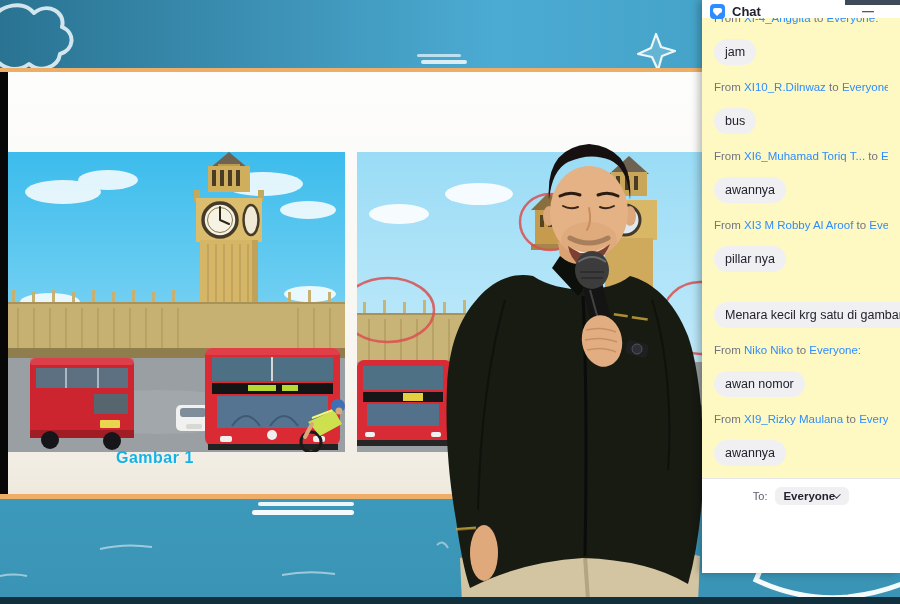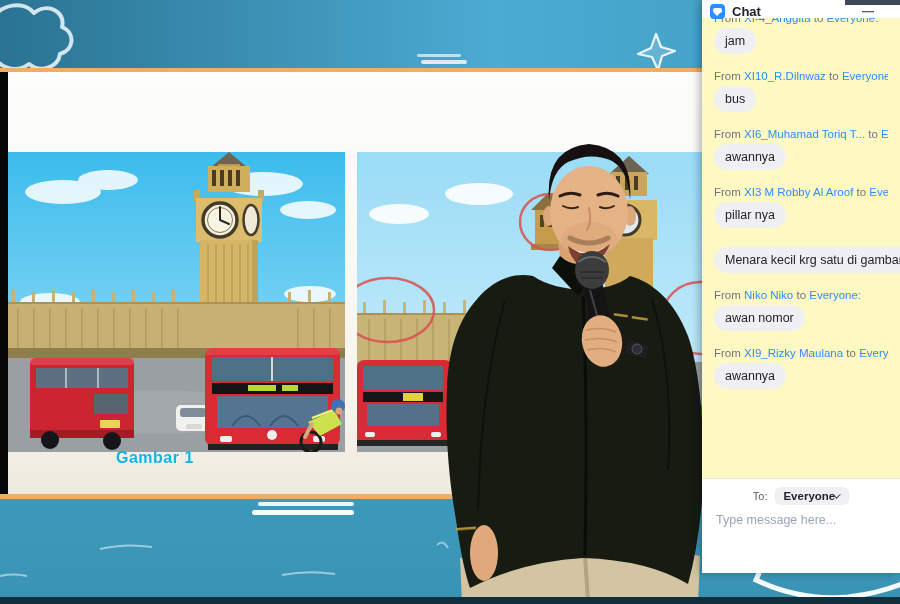--- a/index.html
+++ b/index.html
@@ -32,21 +32,21 @@
     border-bottom:1px solid #cfcfcf;}
   .chat-messages{
     position:absolute;left:0;top:18px;right:0;height:460px;overflow:hidden;padding:0 12px;
   }
   .msg{margin-top:16px;}
   .msg:first-child{margin-top:0;}
   .msg:first-child .sender{margin-top:-6px;}
   .sender{font-size:11.5px;line-height:13px;color:#73737f;white-space:nowrap;overflow:hidden;}
   .sender .b{color:#2d8cff;}
   .bubble{
-    display:inline-block;margin-top:3px;height:26px;line-height:26px;padding:0 11px;
+    display:inline-block;margin-top:14px;height:26px;line-height:26px;padding:0 11px;
     background:#f0f0f3;border-radius:13px;font-size:12.5px;color:#22222e;white-space:nowrap;
   }
   .composer{
     position:absolute;left:0;right:0;bottom:0;height:95px;background:#fff;
     border-top:1px solid #e7e7ea;padding:8px 12px 0 12px;
   }
   .to-row{display:flex;align-items:center;justify-content:center;}
   .to-label{font-size:11px;color:#5b5b6d;}
   .recipient-pill{
     margin-left:8px;display:inline-flex;align-items:center;gap:0;height:18px;padding:0 8px;
@@ -445,18 +445,17 @@
 </div>
 
     <div class="composer">
       <div class="to-row">
         <span class="to-label">To:</span>
         <button class="recipient-pill">
           <span>Everyone</span>
           <span class="chevron"></span>
         </button>
       </div>
-      <textarea class="chat-input" placeholder="Type message here..." style=""></textarea>
     </div>
   </aside>
 
   <div class="window-corner"></div>
 </div>
 
 </body></html>

